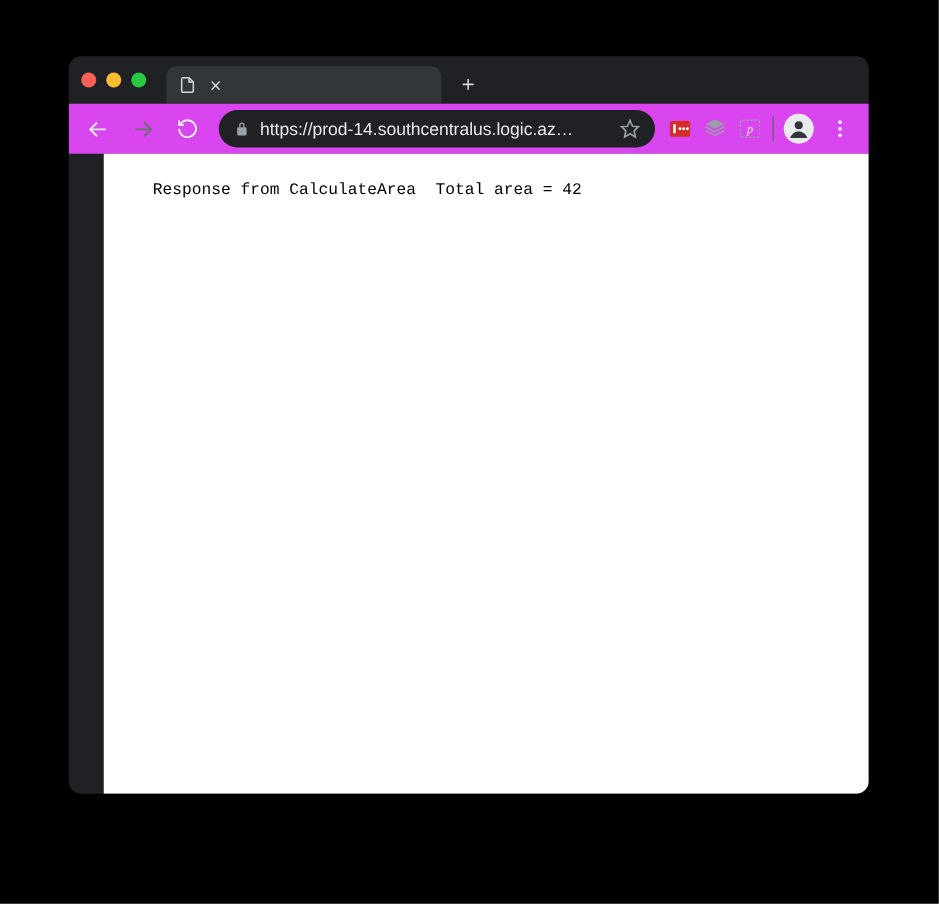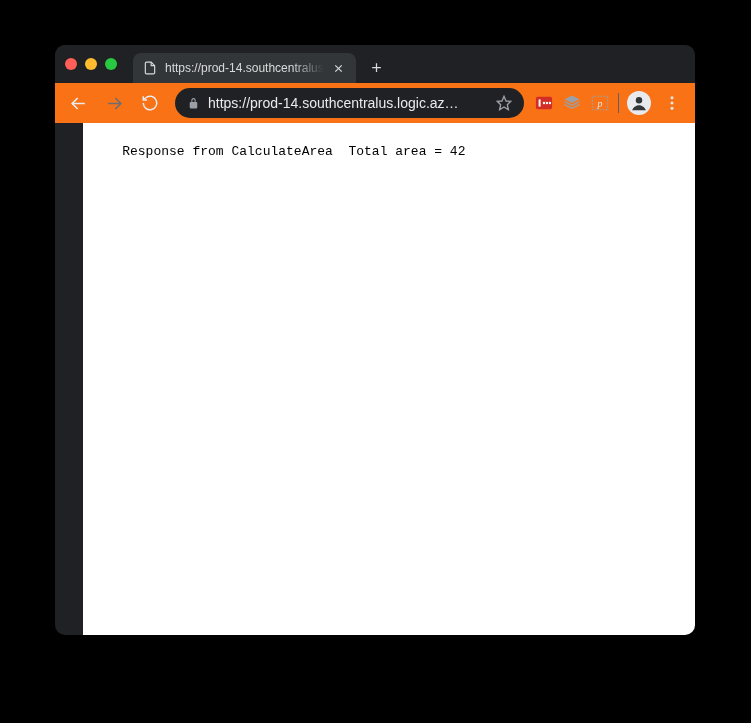--- a/index.html
+++ b/index.html
@@ -86,21 +86,21 @@
     height: 26px;
     display: flex;
     align-items: center;
     justify-content: center;
     color: #d9dadb;
     margin-top: 6px;
     cursor: pointer;
   }
   .toolbar {
     height: 40px;
-    background: #f97316;
+    background: #d946ef;
     display: flex;
     align-items: center;
     padding: 0 8px;
     gap: 6px;
   }
   .tbtn {
     width: 30px;
     height: 30px;
     display: flex;
     align-items: center;
@@ -191,21 +191,20 @@
       <div class="tl yellow"></div>
       <div class="tl green"></div>
     </div>
     <div class="tab">
       <span class="favicon">
         <svg viewBox="0 0 24 24" width="14" height="14" fill="none" stroke="#d9dadb" stroke-width="2">
           <path d="M14 2H6a2 2 0 0 0-2 2v16a2 2 0 0 0 2 2h12a2 2 0 0 0 2-2V8z"></path>
           <polyline points="14 2 14 8 20 8"></polyline>
         </svg>
       </span>
-      <span class="title">https://prod-14.southcentralus</span>
       <span class="close">
         <svg viewBox="0 0 24 24" width="11" height="11" stroke="#d9dadb" stroke-width="2.5" fill="none">
           <line x1="5" y1="5" x2="19" y2="19"></line>
           <line x1="19" y1="5" x2="5" y2="19"></line>
         </svg>
       </span>
     </div>
     <div class="newtab">
       <svg viewBox="0 0 24 24" width="15" height="15" stroke="#d9dadb" stroke-width="2" fill="none">
         <line x1="12" y1="5" x2="12" y2="19"></line>

